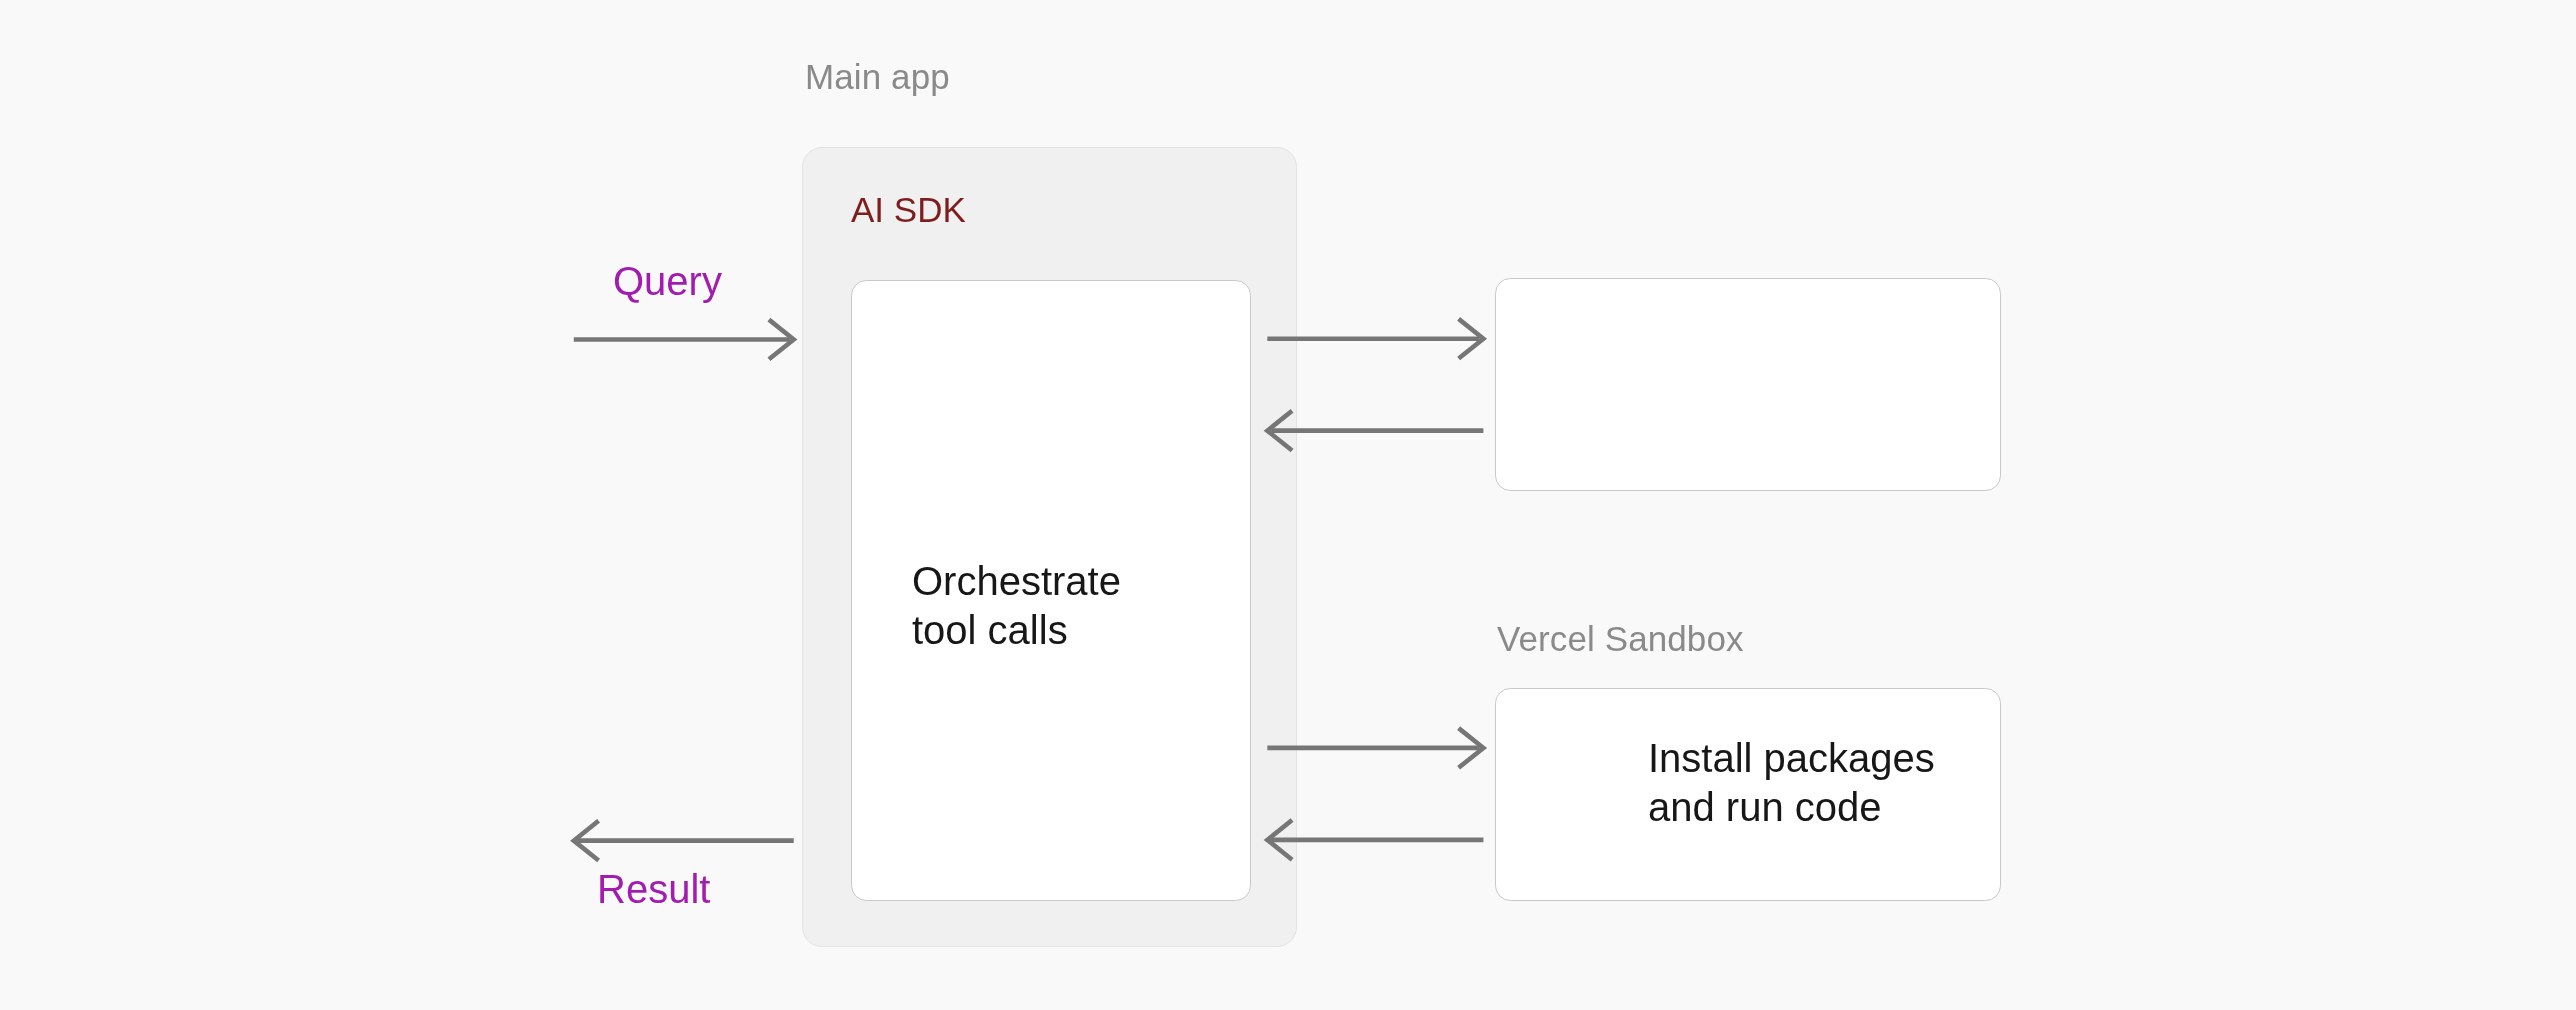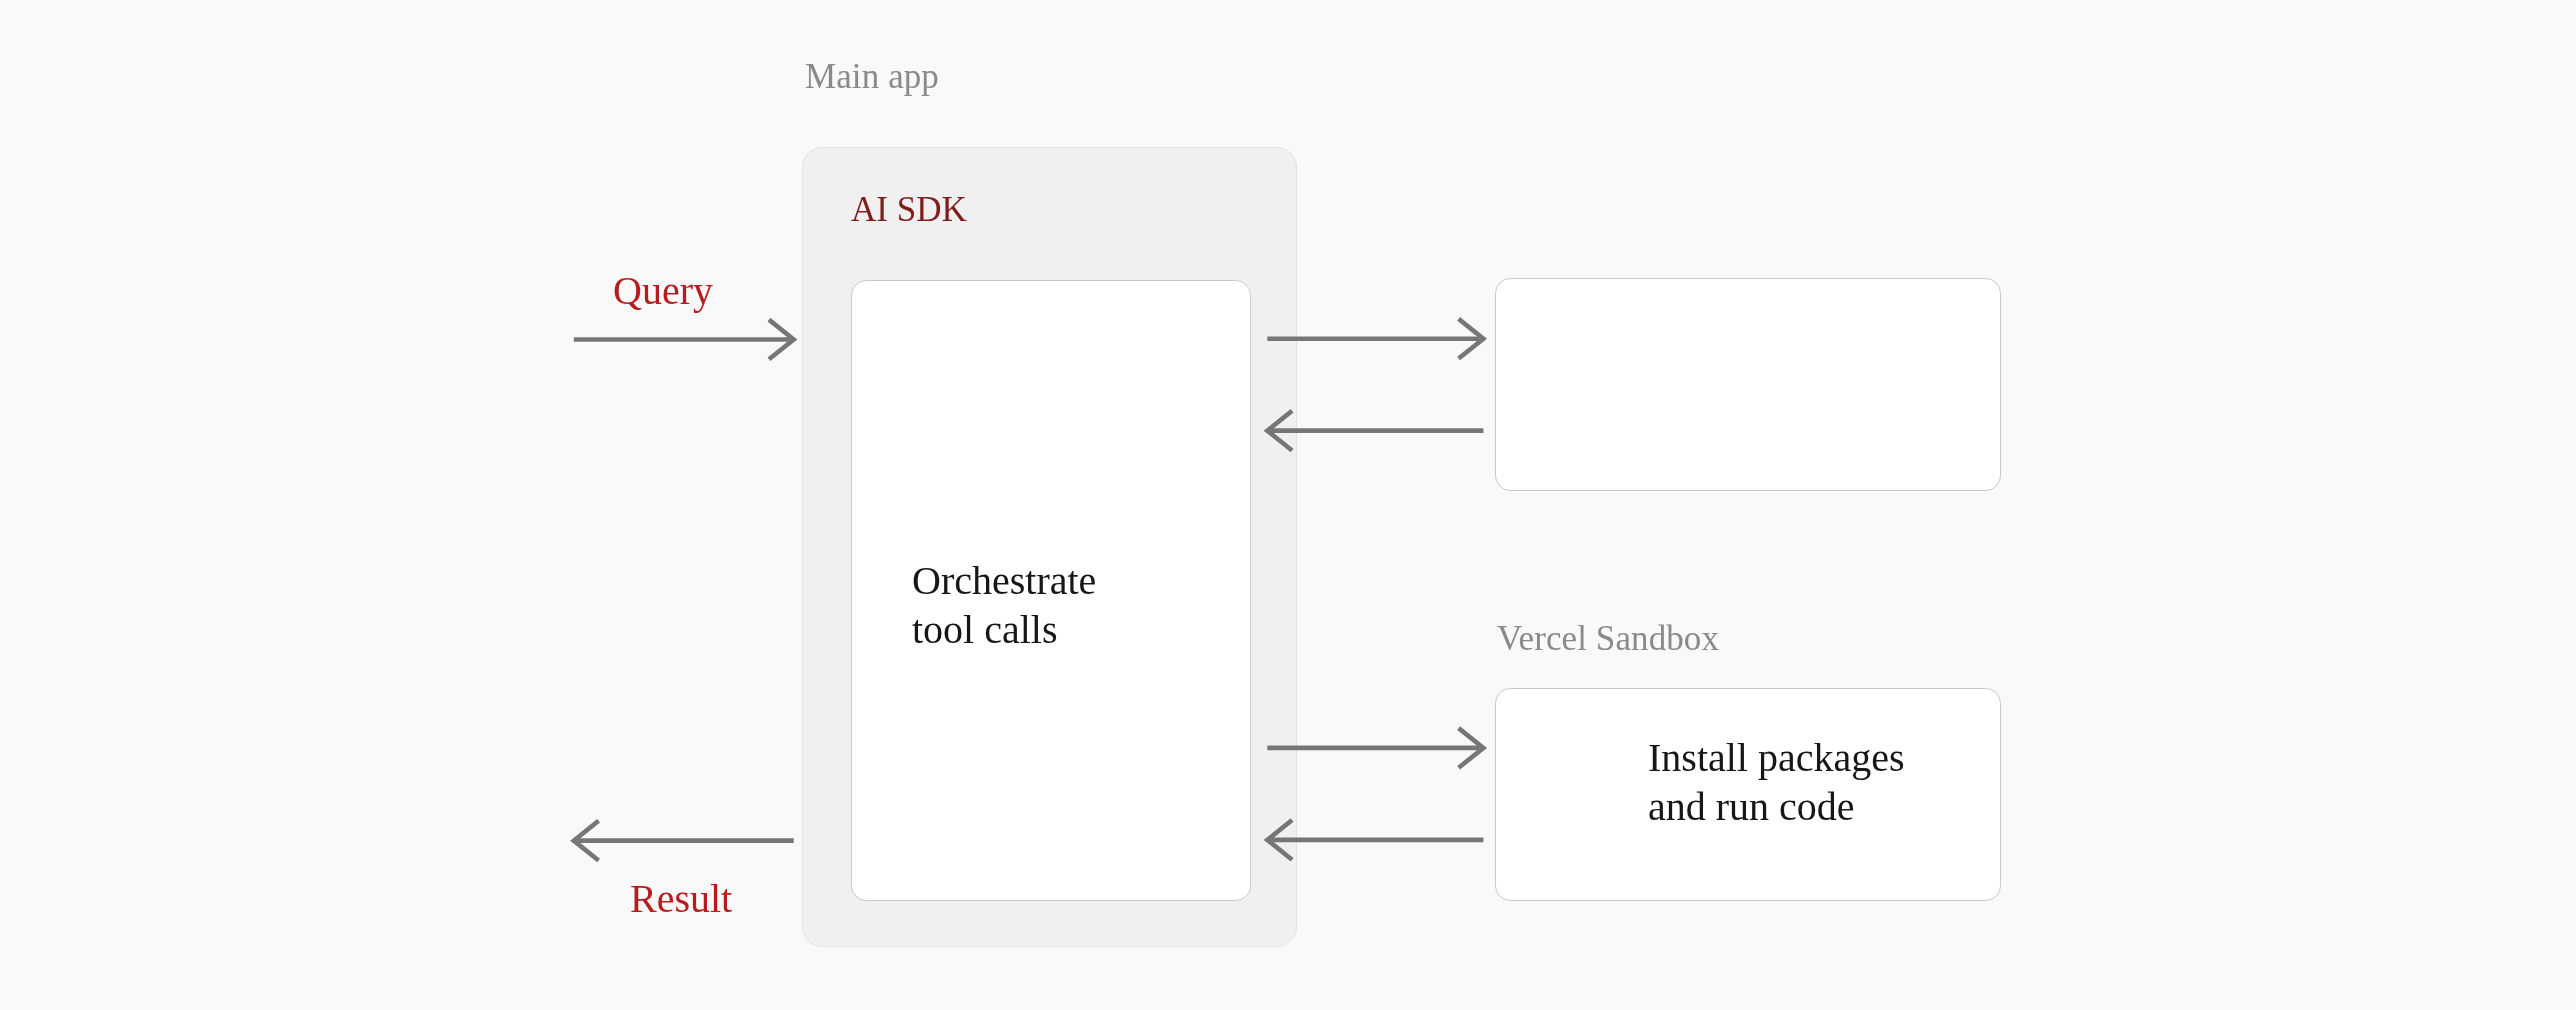--- a/index.html
+++ b/index.html
@@ -5,21 +5,21 @@
   html, body {
     margin: 0;
     padding: 0;
     background: #f9f9f9;
   }
   #canvas {
     position: relative;
     width: 2576px;
     height: 1010px;
     background: #f9f9f9;
-    font-family: Liberation Serif, serif;
+    font-family: Liberation Sans, sans-serif;
     overflow: hidden;
   }
 
   
   .group-label {
     position: absolute;
     color: #8a8a8a;
     font-size: 35px;
     font-weight: 400;
     line-height: 1;
@@ -93,28 +93,27 @@
     top: 324px;
   }
   #sandbox-text {
     left: 1648px;
     top: 734px;
   }
 
   
   .io-label {
     position: absolute;
-    color: #b91c1c;
+    color: #a21caf;
     font-size: 40px;
     line-height: 1;
     white-space: nowrap;
-    margin-top: 10px;
   }
   #query-label  { left: 613px; top: 261px; }
-  #result-label { left: 630px; top: 869px; }
+  #result-label { left: 597px; top: 869px; }
 
   
   #arrows {
     position: absolute;
     left: 0;
     top: 0;
     width: 2576px;
     height: 1010px;
     pointer-events: none;
   }

